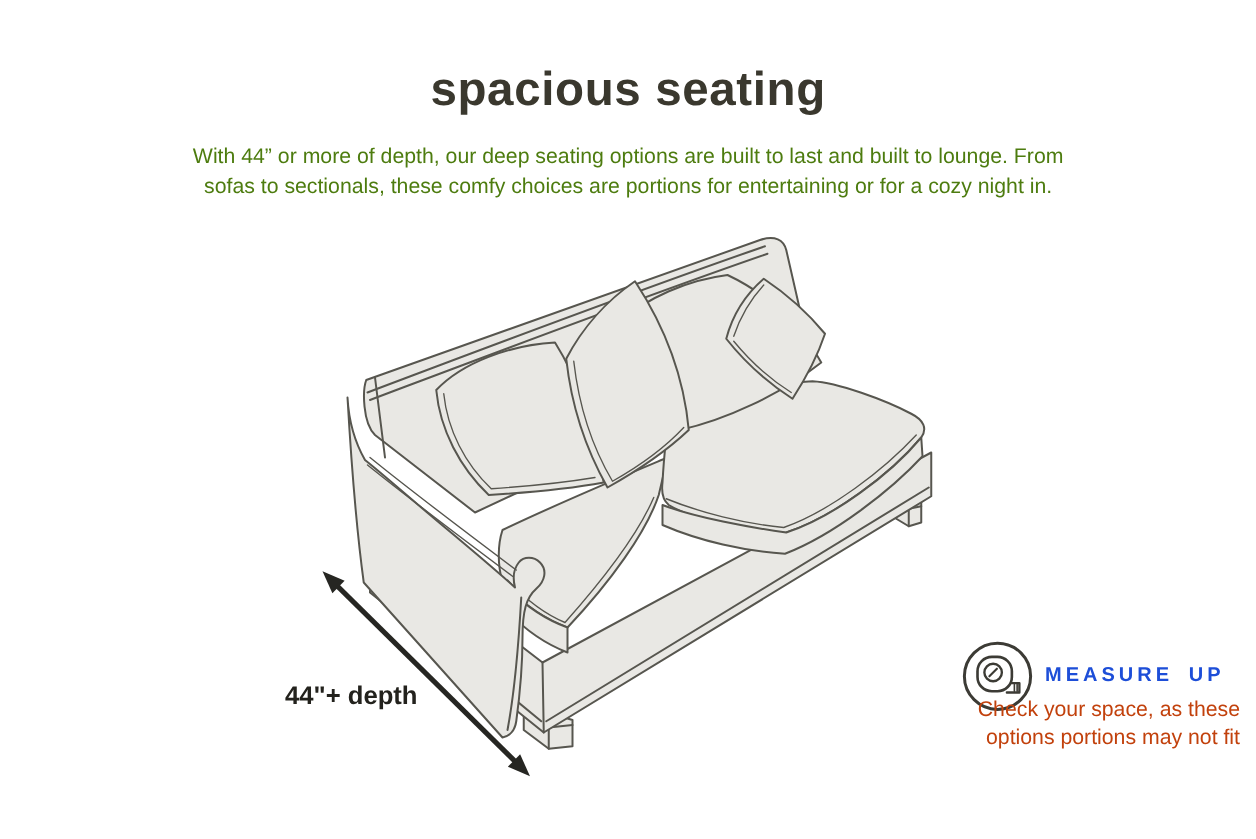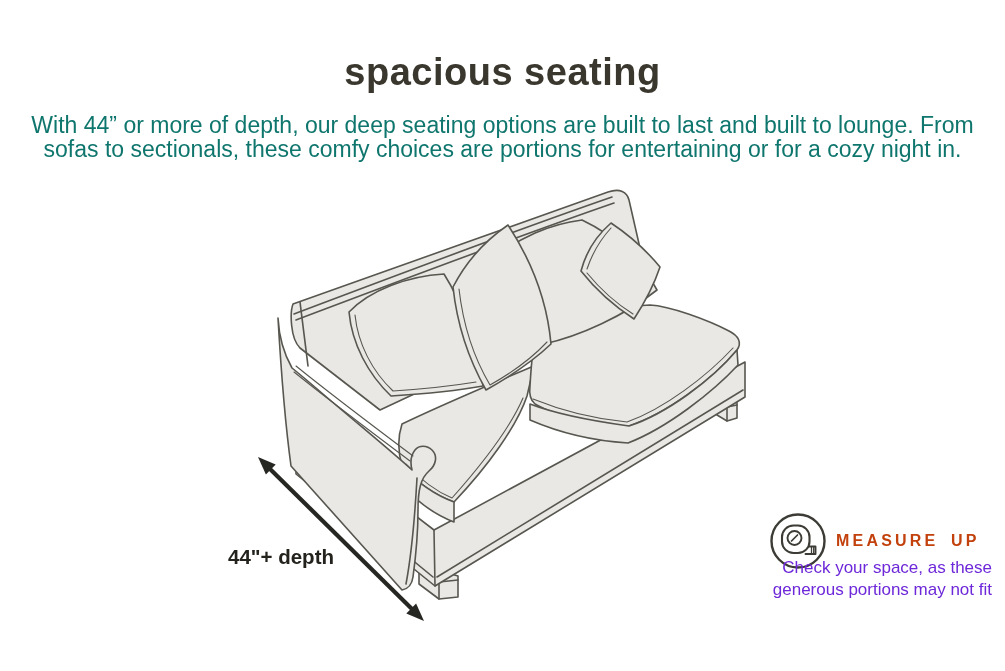--- a/index.html
+++ b/index.html
@@ -6,36 +6,36 @@
   .stage{
     position:relative;width:1005px;height:671px;background:#ffffff;
     font-family:"Liberation Sans",sans-serif;overflow:hidden;
   }
   .title{
     position:absolute;top:51px;left:0;right:0;text-align:center;
     font-size:38px;font-weight:bold;color:#3a382e;letter-spacing:.5px;margin:0;
   }
   .intro{
     position:absolute;top:113px;left:0;right:0;text-align:center;
-    font-size:23px;line-height:24px;color:#0f766e;
+    font-size:17px;line-height:24px;color:#4d7c0f;
   }
   .sofa-svg{position:absolute;left:230px;top:178px;}
   .depth-label{
     position:absolute;left:228px;top:545px;
     font-size:20.5px;font-weight:bold;color:#23221d;white-space:nowrap;
   }
   .measure-icon{position:absolute;left:768px;top:512px;}
   .measure-title{
     position:absolute;left:836px;top:532px;
     font-size:16px;font-weight:bold;letter-spacing:3.2px;word-spacing:5px;
-    color:#c2410c;white-space:nowrap;
+    color:#1d4ed8;white-space:nowrap;
   }
   .measure-note{
     position:absolute;right:13px;top:557px;width:280px;text-align:right;
-    font-size:17px;line-height:21.5px;color:#6d28d9;
+    font-size:17px;line-height:21.5px;color:#c2410c;
   }
 </style>
 </head>
 <body>
 
 <div class="stage">
 
   <h1 class="title">spacious seating</h1>
 
   <div class="intro">
@@ -117,16 +117,16 @@
       <rect x="14" y="13.5" width="27.5" height="27.5" rx="11.5" stroke-width="2.1"></rect>
       <circle cx="26.5" cy="26" r="7" stroke-width="1.9"></circle>
       <path d="M 23.5,29 L 29.5,23" stroke-width="1.7"></path>
       <path d="M 41,34.5 L 47.5,34.5 L 47.5,42 L 37.5,42" stroke-width="1.9"></path>
       <path d="M 43.5,35.5 L 43.5,41 M 45.7,35.5 L 45.7,41" stroke-width="1.3"></path>
     </g>
   </svg>
   <div class="measure-title">MEASURE UP</div>
   <div class="measure-note">
     <div>Check your space, as these</div>
-    <div>generous portions may not fit</div>
+    <div>options portions may not fit</div>
   </div>
 
 </div>
 
 </body></html>

